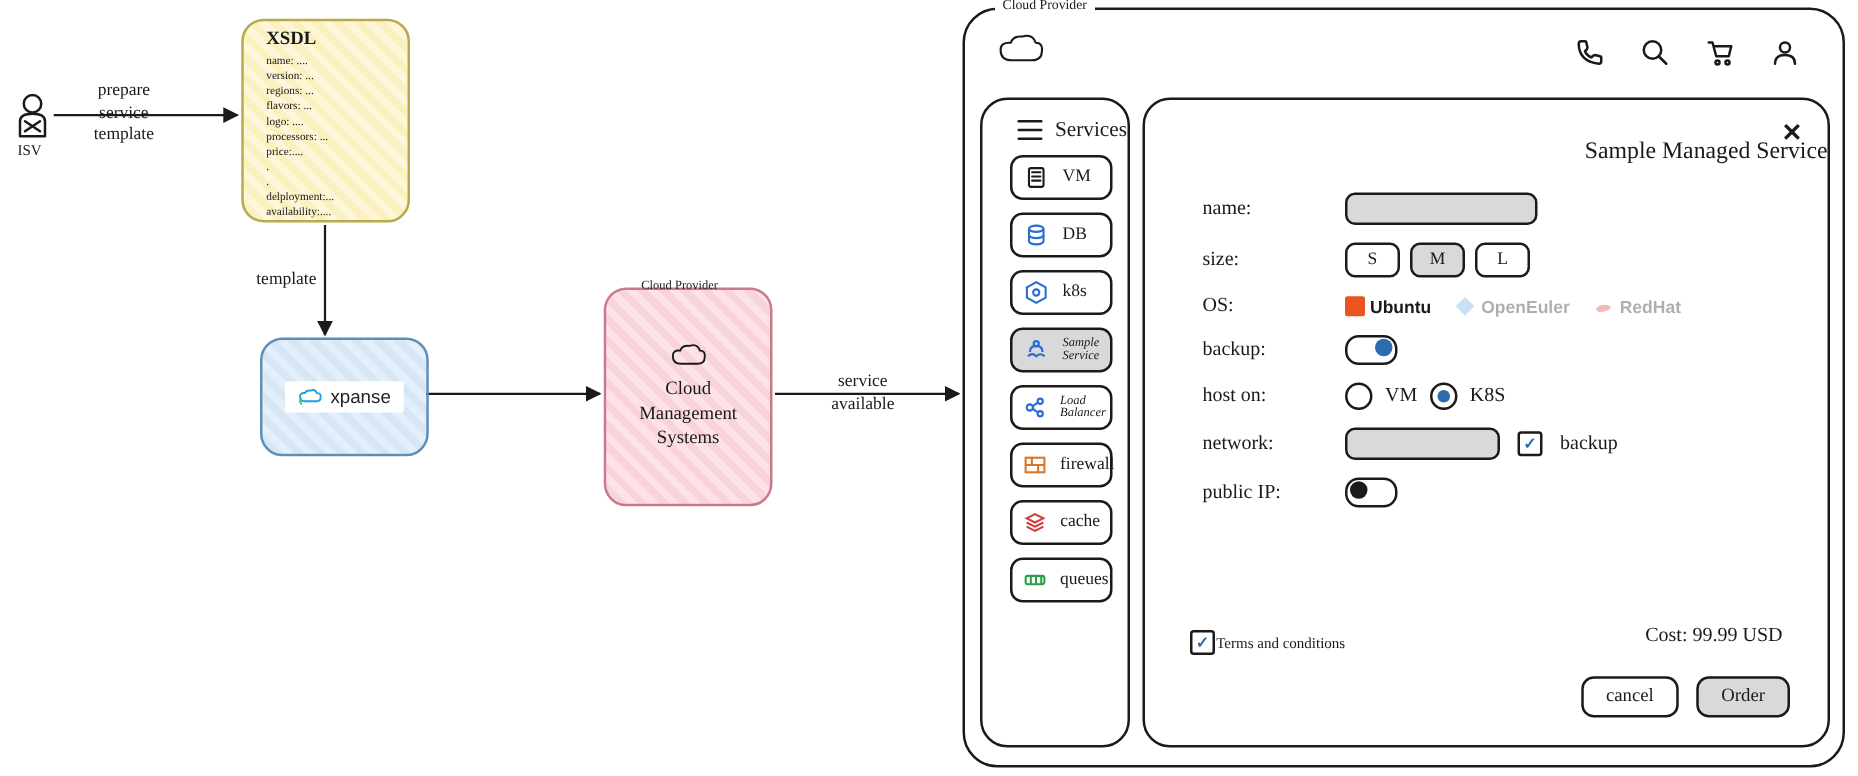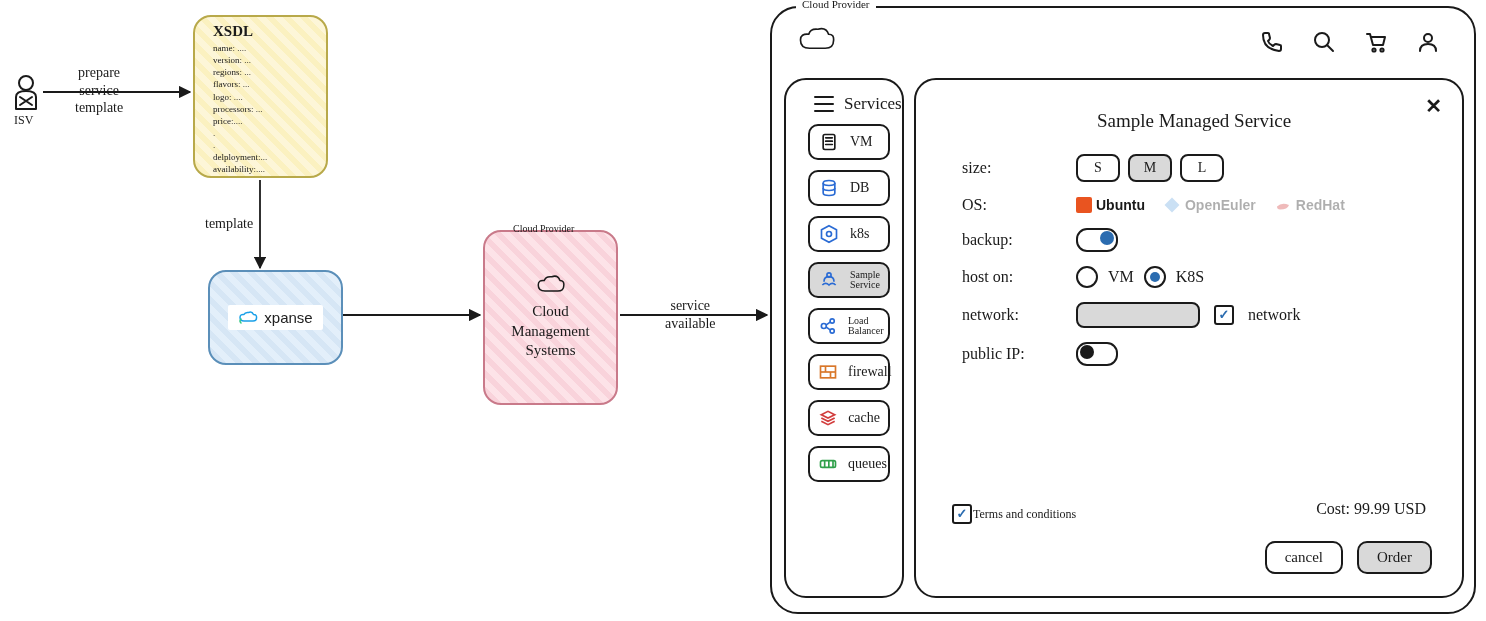--- a/index.html
+++ b/index.html
@@ -117,24 +117,24 @@
     align-items: center;
     gap: 10px;
     padding: 5px 8px;
     font-size: 14px;
     background: #fff;
   }
   .svc-item.sel { background: var(--grey-fill); }
   .svc-ic { width: 22px; height: 22px; border: 1.5px solid var(--ink); border-radius: 5px; display:flex;align-items:center;justify-content:center;font-size:11px;font-weight:bold; }
   .svc-ic.no-brd { border: none; }
   .svc-ic svg { width: 20px; height: 20px; }
-  .svc-small { font-size: 10px; line-height: 1.05; }
-
-  
-  .detail-title { text-align: center; font-size: 19px; margin-top: 30px; }
+  .svc-small { font-size: 10px; line-height: 1.05; font-style: italic; }
+
+  
+  .detail-title { text-align: right; font-size: 19px; margin-top: 30px; }
   .close-x { position: absolute; top: 14px; right: 20px; font-size: 20px; font-weight: bold; cursor: default; }
   .form { margin: 22px 0 0 36px; font-size: 16px; }
   .frow { display: flex; align-items: center; margin-bottom: 14px; gap: 14px; }
   .flabel { width: 100px; }
   .tfield {
     border: 2px solid var(--ink);
     background: var(--grey-fill);
     border-radius: 8px;
     height: 22px;
     width: 150px;
@@ -370,20 +370,24 @@
       <span class="" style="white-space:pre">queues</span>
     </div>
         </div>
     </div>
 
     <div class="sub-frame hatch-white" style="left:142px;top:70px;width:550px;height:520px">
       <div class="close-x">✕</div>
       <div class="detail-title">Sample Managed Service</div>
 
       <div class="form">
+        <div class="frow">
+          <div class="flabel">name:</div>
+          <div class="tfield"></div>
+        </div>
         <div class="frow">
           <div class="flabel">size:</div>
           <div class="seg" id="size-seg">
               <div class="">S</div>
               <div class="sel">M</div>
               <div class="">L</div>
             </div>
         </div>
         <div class="frow">
           <div class="flabel">OS:</div>
@@ -418,21 +422,21 @@
               <span class="radio "></span>
             <span>VM</span>
               <span class="radio sel"></span>
             <span>K8S</span>
             </div>
         </div>
         <div class="frow">
           <div class="flabel">network:</div>
           <div class="tfield short"></div>
           <div class="chk sel"></div>
-          <span>network</span>
+          <span>backup</span>
         </div>
         <div class="frow">
           <div class="flabel">public IP:</div>
           <div class="toggle off">
               <div class="knob"></div>
             </div>
         </div>
       </div>
 
       <div class="terms-row">

